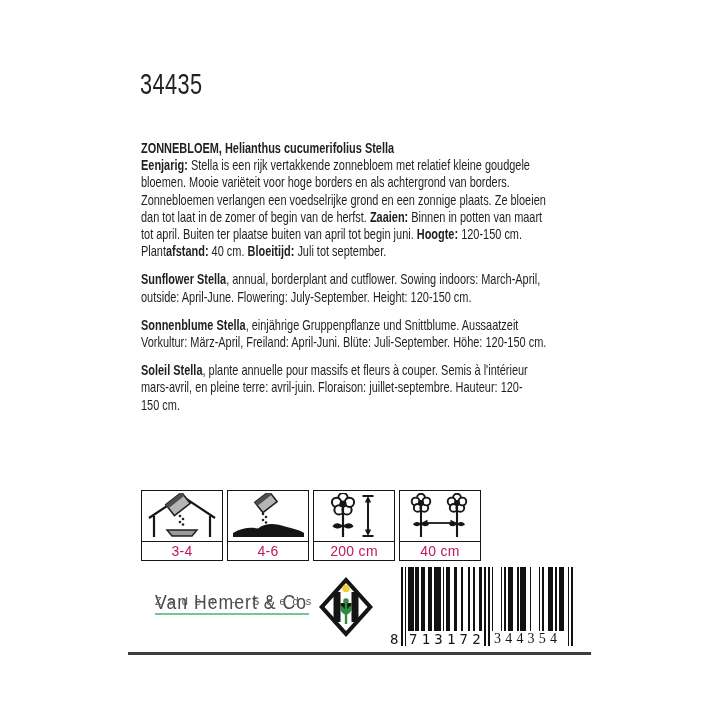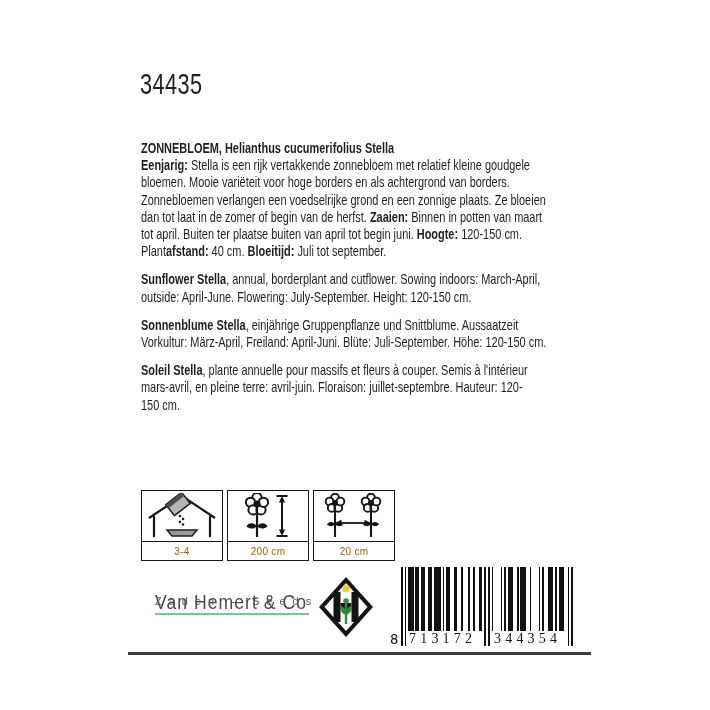--- a/index.html
+++ b/index.html
@@ -29,21 +29,21 @@
     width:82px; height:71px; box-sizing:border-box;
     border:1.6px solid #161616; background:#fff;
     display:flex; flex-direction:column;
   }
   .picto-art {
     height:51px; box-sizing:border-box; border-bottom:1.6px solid #161616;
     display:flex; align-items:center; justify-content:center;
   }
   .picto-label {
     flex:1; display:flex; align-items:center; justify-content:center;
-    font-size:10px; letter-spacing:.3px; color:#a16207;
+    font-size:14px; letter-spacing:.3px; color:#be185d;
   }
 
   .brand-name {
     position:absolute; left:155px; top:591px;
     font-size:21px; line-height:1; letter-spacing:1.2px; color:#4a4a4a;
     transform:scaleX(.84); transform-origin:0 0; white-space:nowrap;
   }
   .brand-rule { position:absolute; left:155px; top:613px; width:154px; height:2px; background:#77c497; }
   .brand-tagline {
     position:absolute; left:155px; top:596px;
@@ -51,21 +51,21 @@
   }
   .diamond { position:absolute; left:319px; top:577px; }
 
   .barcode { position:absolute; left:401px; top:567px; width:172px; height:84px; }
   .barcode svg { position:absolute; left:0; top:0; }
   .bc-digit {
     position:absolute; top:64px; font-family:"DejaVu Sans Mono", monospace;
     font-size:14px; line-height:1.15; color:#161616; background:transparent;
   }
   .bc-first { left:-11px; }
-  .bc-left  { left:8px;  letter-spacing:4.2px;font-family:Liberation Serif, serif; }
+  .bc-left  { left:8px;  letter-spacing:4.2px; }
   .bc-right { left:93px; letter-spacing:4.2px;font-family:Liberation Serif, serif; }
 
   .bottom-rule { position:absolute; left:128px; top:652px; width:463px; height:2.5px; background:#3c3c3c; }
 </style>
 </head>
 <body>
 
 <div class="sheet">
 
   <div class="catalog-number">34435</div>
@@ -102,20 +102,36 @@
           </g>
           <circle cx="36" cy="23" r="1.3" fill="#222"></circle>
           <circle cx="39" cy="26" r="1.3" fill="#222"></circle>
           <circle cx="36" cy="29" r="1.3" fill="#222"></circle>
           <circle cx="39" cy="31.5" r="1.3" fill="#222"></circle>
         </svg>
       </div>
       <div class="picto-label">3-4</div>
     </div>
 
+    <div class="picto">
+      <div class="picto-art">
+        <svg width="76" height="46" viewBox="0 0 76 46">
+          <path d="M3 44 L3 40 C12 35 20 34 28 35.5 C36 29.5 46 30.5 55 33.5 C63 35.5 70 37 74 40 L74 44 Z" fill="#141414"></path>
+          <g transform="translate(36,9) rotate(-38)">
+            <rect x="-9" y="-6.5" width="18" height="13" fill="#b5b5b5" stroke="#222" stroke-width="1.6"></rect>
+            <rect x="-9" y="-6.5" width="18" height="4.2" fill="#4e4e4e"></rect>
+          </g>
+          <circle cx="33" cy="21" r="1.3" fill="#222"></circle>
+          <circle cx="36" cy="24" r="1.3" fill="#222"></circle>
+          <circle cx="33" cy="27" r="1.3" fill="#222"></circle>
+          <circle cx="36" cy="29.5" r="1.3" fill="#222"></circle>
+        </svg>
+      </div>
+      <div class="picto-label">4-6</div>
+    </div>
 
     <div class="picto">
       <div class="picto-art">
         <svg width="76" height="46" viewBox="0 0 76 46">
           <circle cx="27" cy="4.6" r="4.6" fill="#fff" stroke="#161616" stroke-width="2"></circle>
           <circle cx="20.5" cy="9.3" r="4.6" fill="#fff" stroke="#161616" stroke-width="2"></circle>
           <circle cx="23" cy="16.9" r="4.6" fill="#fff" stroke="#161616" stroke-width="2"></circle>
           <circle cx="31" cy="16.9" r="4.6" fill="#fff" stroke="#161616" stroke-width="2"></circle>
           <circle cx="33.5" cy="9.3" r="4.6" fill="#fff" stroke="#161616" stroke-width="2"></circle>
           <circle cx="27" cy="11" r="3.6" fill="#161616"></circle>
@@ -155,21 +171,21 @@
             <circle cx="55" cy="10" r="3" fill="#161616"></circle>
             <path d="M55 13 L55 44" fill="none" stroke="#161616" stroke-width="2.1"></path>
             <path d="M55 31 C52 28 48.5 28.5 47 31.5 C50 34 53 33.5 55 31 Z" fill="#161616"></path>
             <path d="M55 31 C58 28 61.5 28.5 63 31.5 C60 34 57 33.5 55 31 Z" fill="#161616"></path>
           </g>
           <path d="M24 30 H50" fill="none" stroke="#161616" stroke-width="1.8"></path>
           <polygon points="19,30 25.5,26.8 25.5,33.2" fill="#161616"></polygon>
           <polygon points="55,30 48.5,26.8 48.5,33.2" fill="#161616"></polygon>
         </svg>
       </div>
-      <div class="picto-label">20 cm</div>
+      <div class="picto-label">40 cm</div>
     </div>
 
 
   </div>
 
   <div class="brand-name">Van Hemert &amp; Co</div>
   <div class="brand-rule"></div>
   <div class="brand-tagline">Zaden - Seeds</div>
 
   <div class="diamond">

